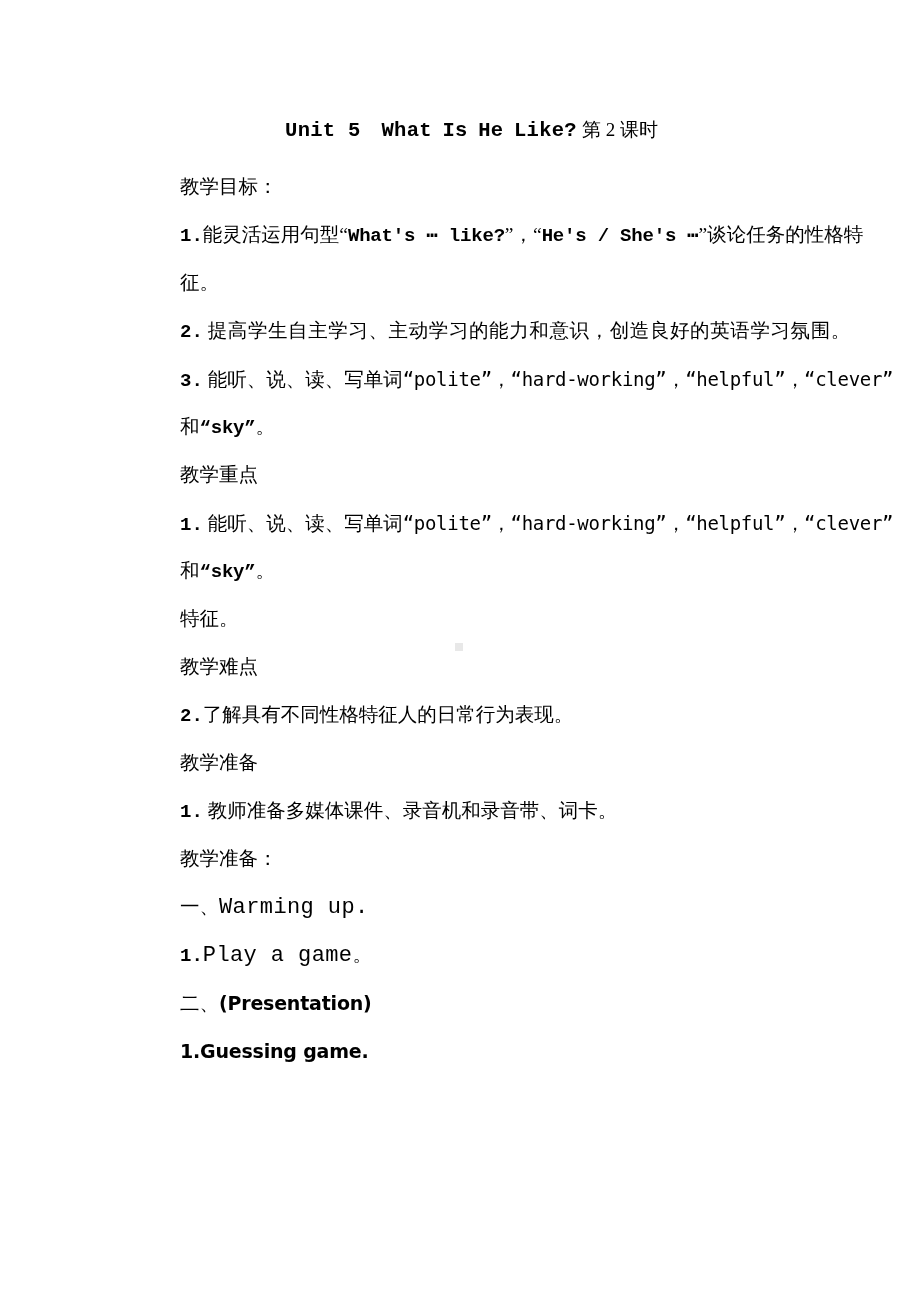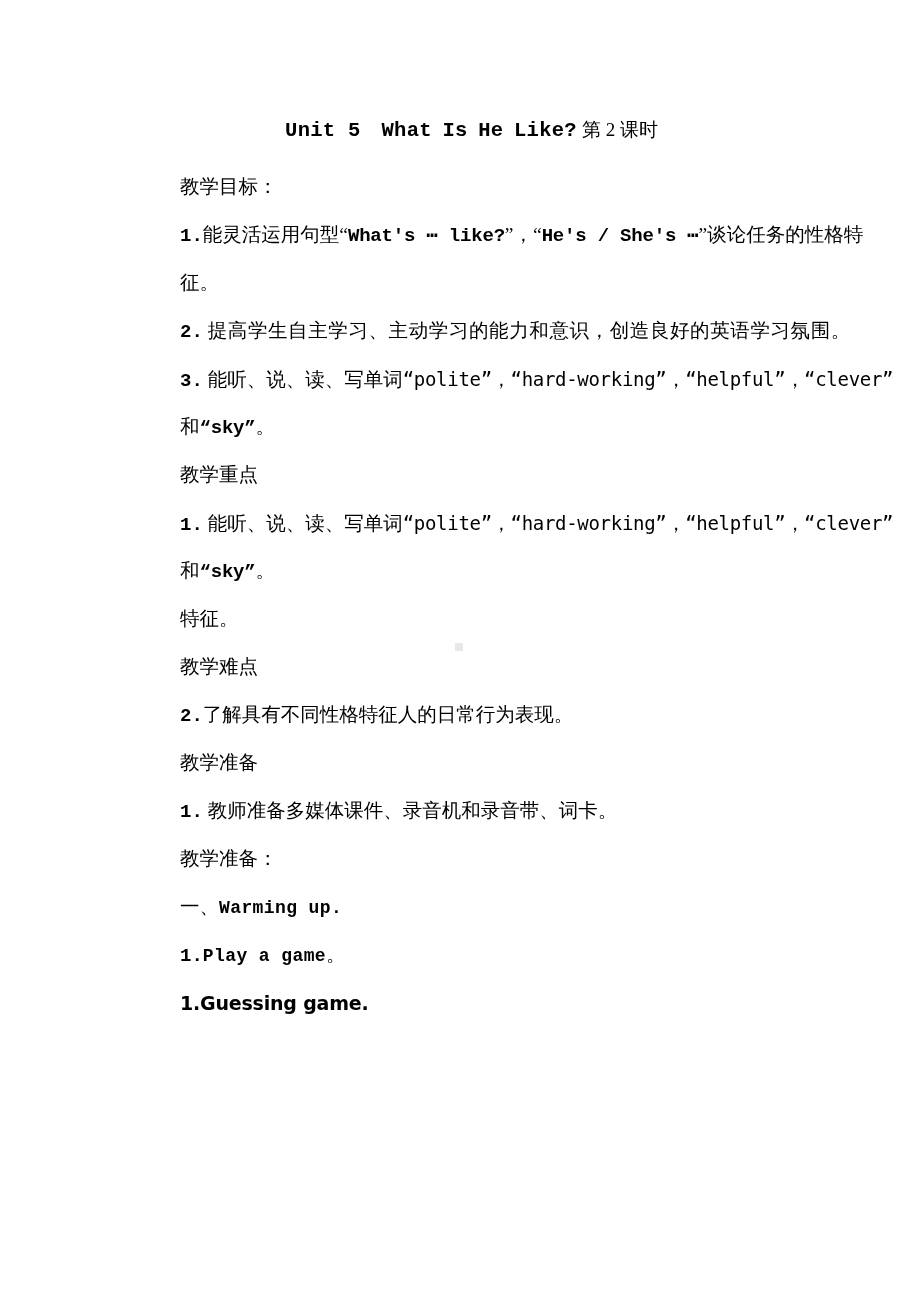--- a/index.html
+++ b/index.html
@@ -95,22 +95,22 @@
   }
   
   .num {
     font-family: "Liberation Mono", "DejaVu Sans Mono", monospace;
     font-weight: bold;
     font-size: 19px;
   }
   
   .en-light {
     font-family: "Liberation Mono", "DejaVu Sans Mono", monospace;
-    font-weight: bold;
-    font-size: 18px;
+    font-weight: normal;
+    font-size: 22px;
     letter-spacing: 0.4px;
   }
   
   .en-heavy {
     font-family: "DejaVu Sans", "Liberation Sans", sans-serif;
     font-weight: bold;
     font-size: 19px;
     letter-spacing: -0.2px;
   }
   .quo {
@@ -200,19 +200,22 @@
     </div>
 
     <div class="line">
       <span class="cn">一、</span><span class="en-light">Warming up.</span>
     </div>
 
     <div class="line">
       <span class="num">1.</span><span class="en-light">Play a game</span><span class="cn">。</span>
     </div>
 
+    <div class="line">
+      <span class="cn">二、</span><span class="en-heavy">(Presentation)</span>
+    </div>
 
     <div class="line">
       <span class="en-heavy">1.</span><span class="en-heavy">Guessing game.</span>
     </div>
 
   </div>
 </div>
 
 </body></html>

